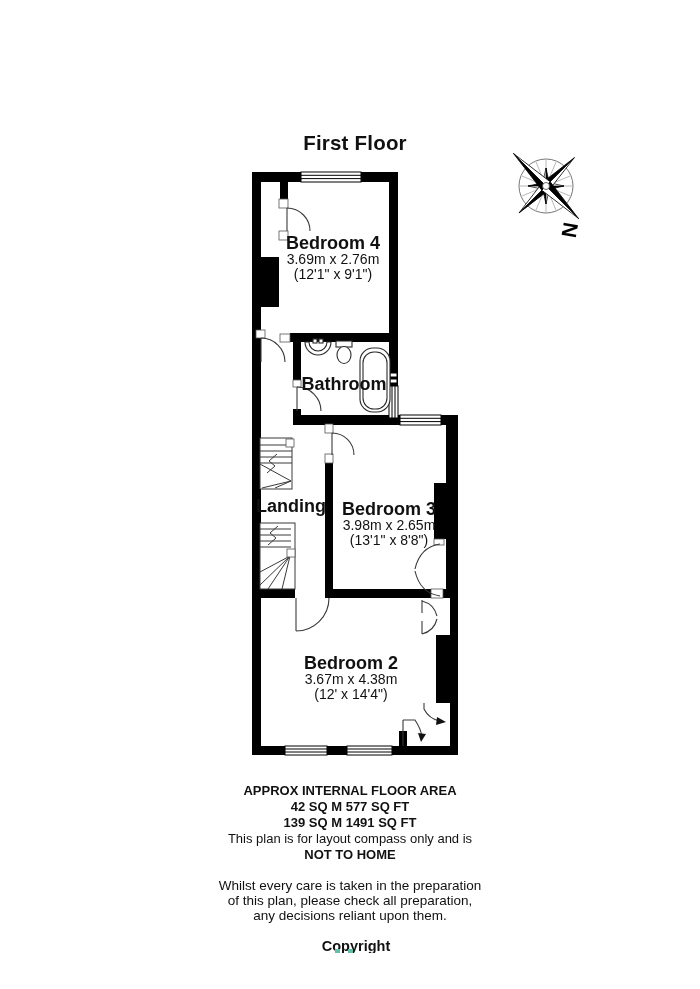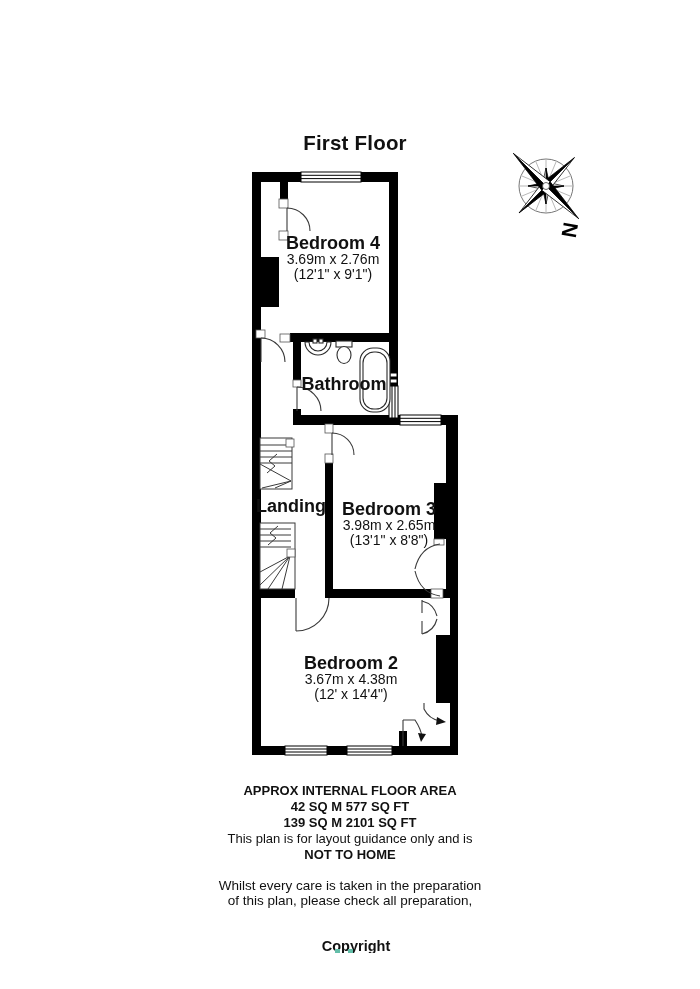--- a/index.html
+++ b/index.html
@@ -237,28 +237,29 @@
         <polygon points="578.5,218.5 546,186 541.8,190.2" fill="#fff"></polygon>
       </g>
       <circle cx="546" cy="186" r="3.5" fill="#fff" stroke="#444" stroke-width="0.8"></circle>
       <text x="572" y="235" font-size="21" font-weight="bold" text-anchor="middle" font-family="Liberation Sans, sans-serif" transform="rotate(100 570 228)">N</text>
     </g>
   </svg>
 
   <div class="footer f1">
     <div class="bold">APPROX INTERNAL FLOOR AREA</div>
     <div class="bold">42 SQ M 577 SQ FT</div>
-    <div class="bold">139 SQ M 2101 SQ FT</div>
-    <div>This plan is for layout guidance only and is</div>
+    <div class="bold">139 SQ M 1491 SQ FT</div>
+    <div>This plan is for layout compass only and is</div>
     <div class="bold">NOT TO HOME</div>
   </div>
 
   <div class="footer f2">
     <div>Whilst every care is taken in the preparation</div>
     <div>of this plan, please check all preparation,</div>
+    <div>any decisions reliant upon them.</div>
   </div>
 
   <div class="footer copyright">Copyright</div>
 
   <div class="footer logo-wrap">
     <span class="logo">
       <span>HOME</span>
       <span class="dot dot1"></span>
       <span class="dot dot2"></span>
     </span>

